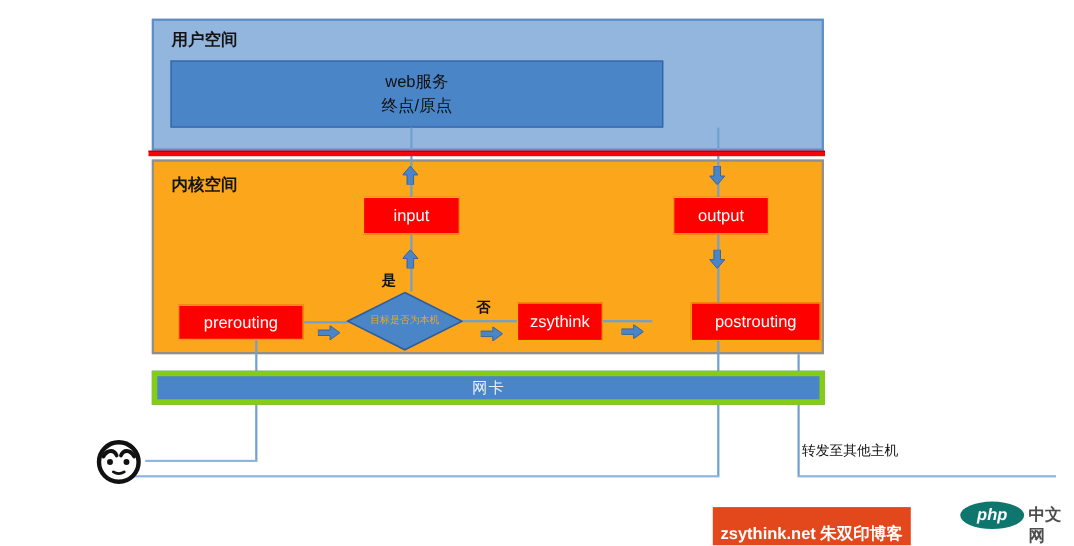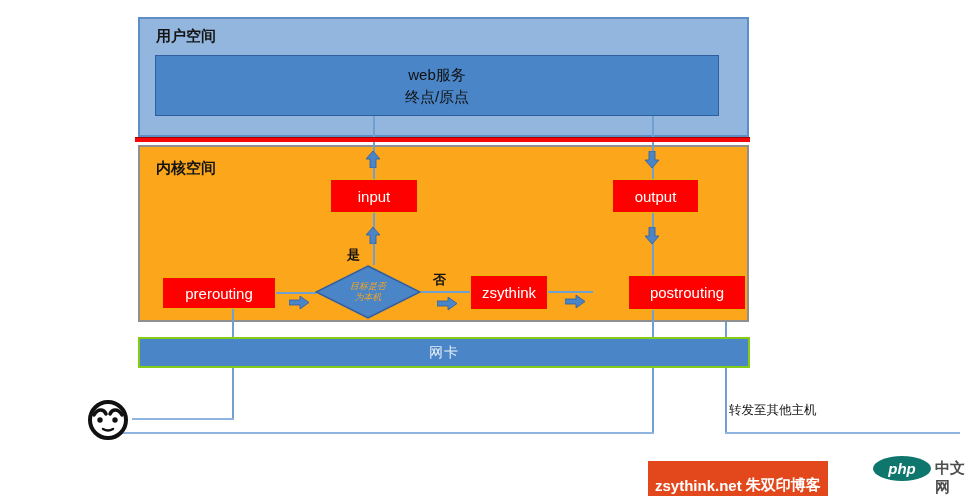--- a/index.html
+++ b/index.html
@@ -4,38 +4,38 @@
 <style>
   html,body{margin:0;padding:0;background:#ffffff;}
   .stage{
     position:relative;width:976px;height:496px;background:#ffffff;
     font-family:"Liberation Sans","DejaVu Sans",sans-serif;overflow:hidden;
   }
   .abs{position:absolute;}
   
   .user-space{left:138px;top:17px;width:611px;height:120px;background:#93B6DE;border:2px solid #5D8FC6;box-sizing:border-box;}
   .region-label{position:absolute;left:16px;top:8px;font-size:15px;font-weight:bold;color:#141414;}
-  .web-box{left:155px;top:55px;width:564px;height:61px;background:#4A85C8;border:1px solid #2F5E9E;box-sizing:border-box;
+  .web-box{left:155px;top:55px;width:448px;height:61px;background:#4A85C8;border:1px solid #2F5E9E;box-sizing:border-box;
     display:flex;flex-direction:column;align-items:center;justify-content:center;color:#101010;font-size:15px;line-height:1.45;}
   .kernel-box{left:138px;top:145px;width:611px;height:177px;background:#FBA61B;border:2px solid #8F8F8F;box-sizing:border-box;padding-left:38px;}
   .divider{left:135px;top:137px;width:615px;height:5px;background:#F50505;border-top:1px solid #A80000;box-sizing:border-box;z-index:6;}
   
   .vline{width:2px;background:#6FA0D0;z-index:4;}
   .hline{height:2px;background:#6FA0D0;z-index:4;}
   .hline.light{background:#8FB4DF;}
   
   .chain{background:#FE0000;border:1px solid #eab308;box-sizing:border-box;color:#ffffff;
     display:flex;align-items:center;justify-content:center;font-size:15px;z-index:8;}
   .diamond-wrap{left:315px;top:265px;width:106px;height:54px;z-index:8;}
-  .diamond-text{position:absolute;left:0;top:0;width:106px;height:54px;display:flex;flex-direction:column;
-    align-items:center;justify-content:center;font-size:9px;color:#F9A51A;line-height:1.25;z-index:9;font-style:italic;}
+  .diamond-text{position:absolute;left:0;top:0;width:106px;height:54px;display:flex;flex-direction:row;
+    align-items:center;justify-content:center;font-size:9px;color:#F9A51A;line-height:1.25;z-index:9;}
   .flow-label{font-size:13px;font-weight:bold;color:#111111;z-index:9;}
   .arrow{z-index:7;}
   
-  .nic-bar{left:138px;top:337px;width:612px;height:31px;background:#4A85C8;border:2px solid #84cc16;box-sizing:border-box;
+  .nic-bar{left:138px;top:337px;width:612px;height:31px;background:#4A85C8;border:5px solid #84cc16;box-sizing:border-box;
     display:flex;align-items:center;justify-content:center;color:#E8EFF8;font-size:14px;letter-spacing:1px;z-index:6;}
   .annotation{font-size:12.5px;color:#111111;z-index:5;}
   
   .blog-badge{left:648px;top:461px;height:26px;background:#E2481C;color:#ffffff;display:flex;align-items:center;
     padding:11px 7px;font-size:15px;font-weight:bold;z-index:10;white-space:nowrap;}
   .blog-name{font-weight:bold;margin-left:4px;}
   .php-ellipse{left:873px;top:456px;width:58px;height:25px;background:#0f766e;border-radius:50%;
     display:flex;align-items:center;justify-content:center;color:#ffffff;font-size:15px;font-weight:bold;font-style:italic;z-index:10;}
   .php-site{left:935px;top:459px;font-size:15px;font-weight:bold;color:#4D4D4D;z-index:10;}
   svg{display:block;}

